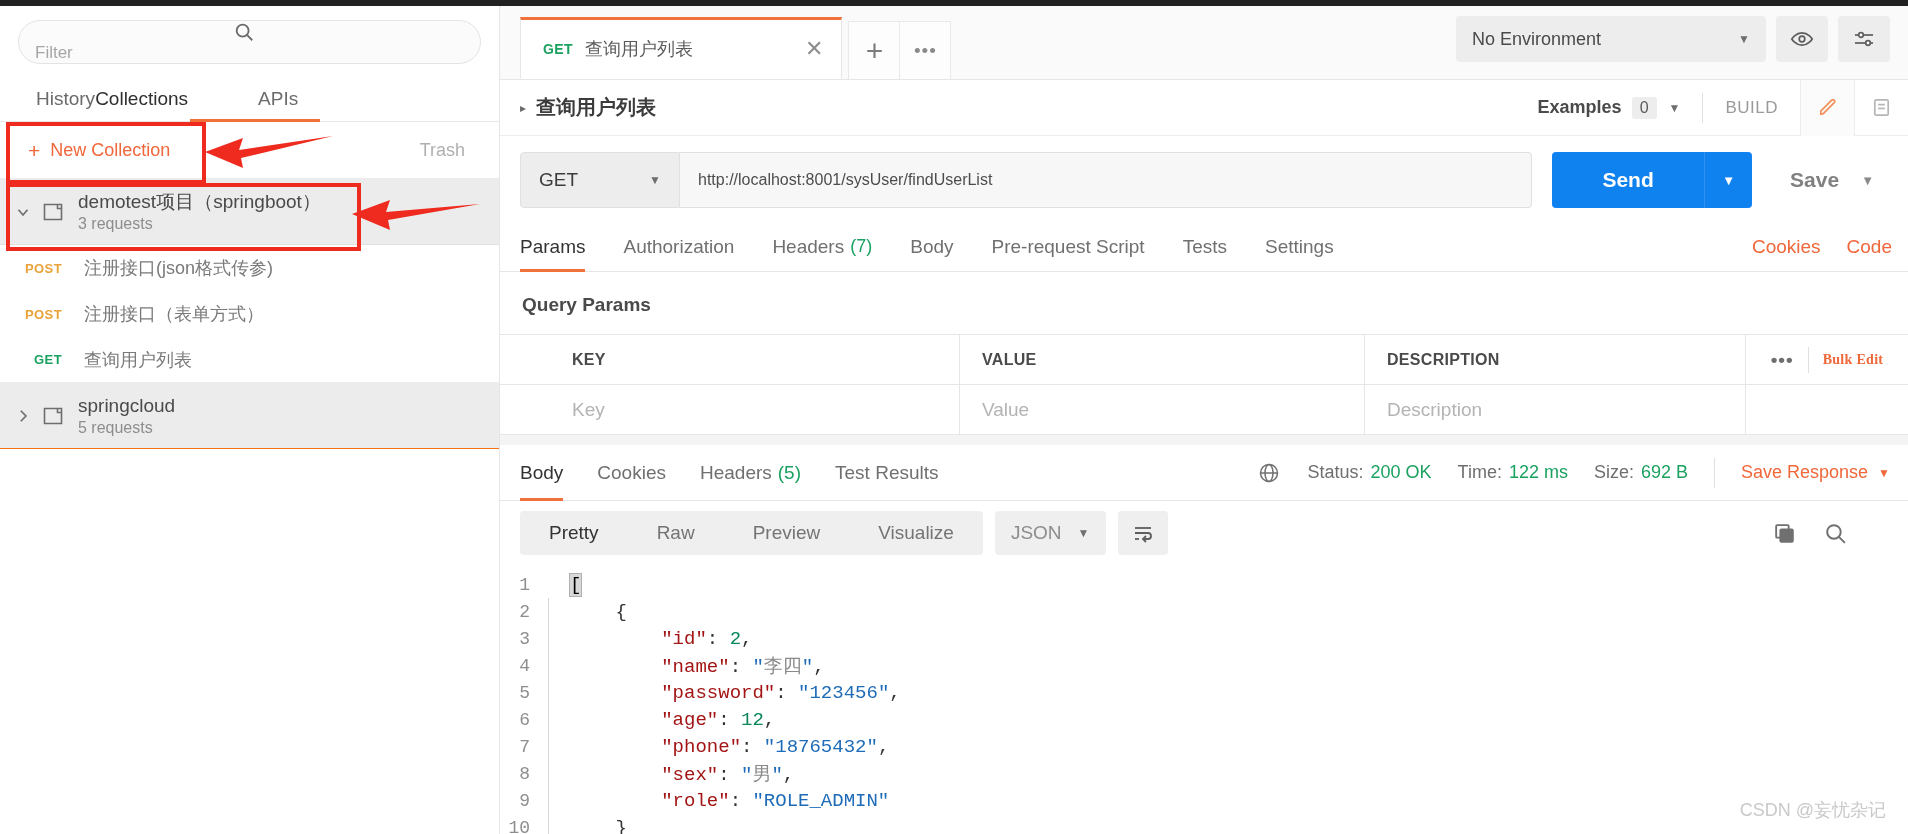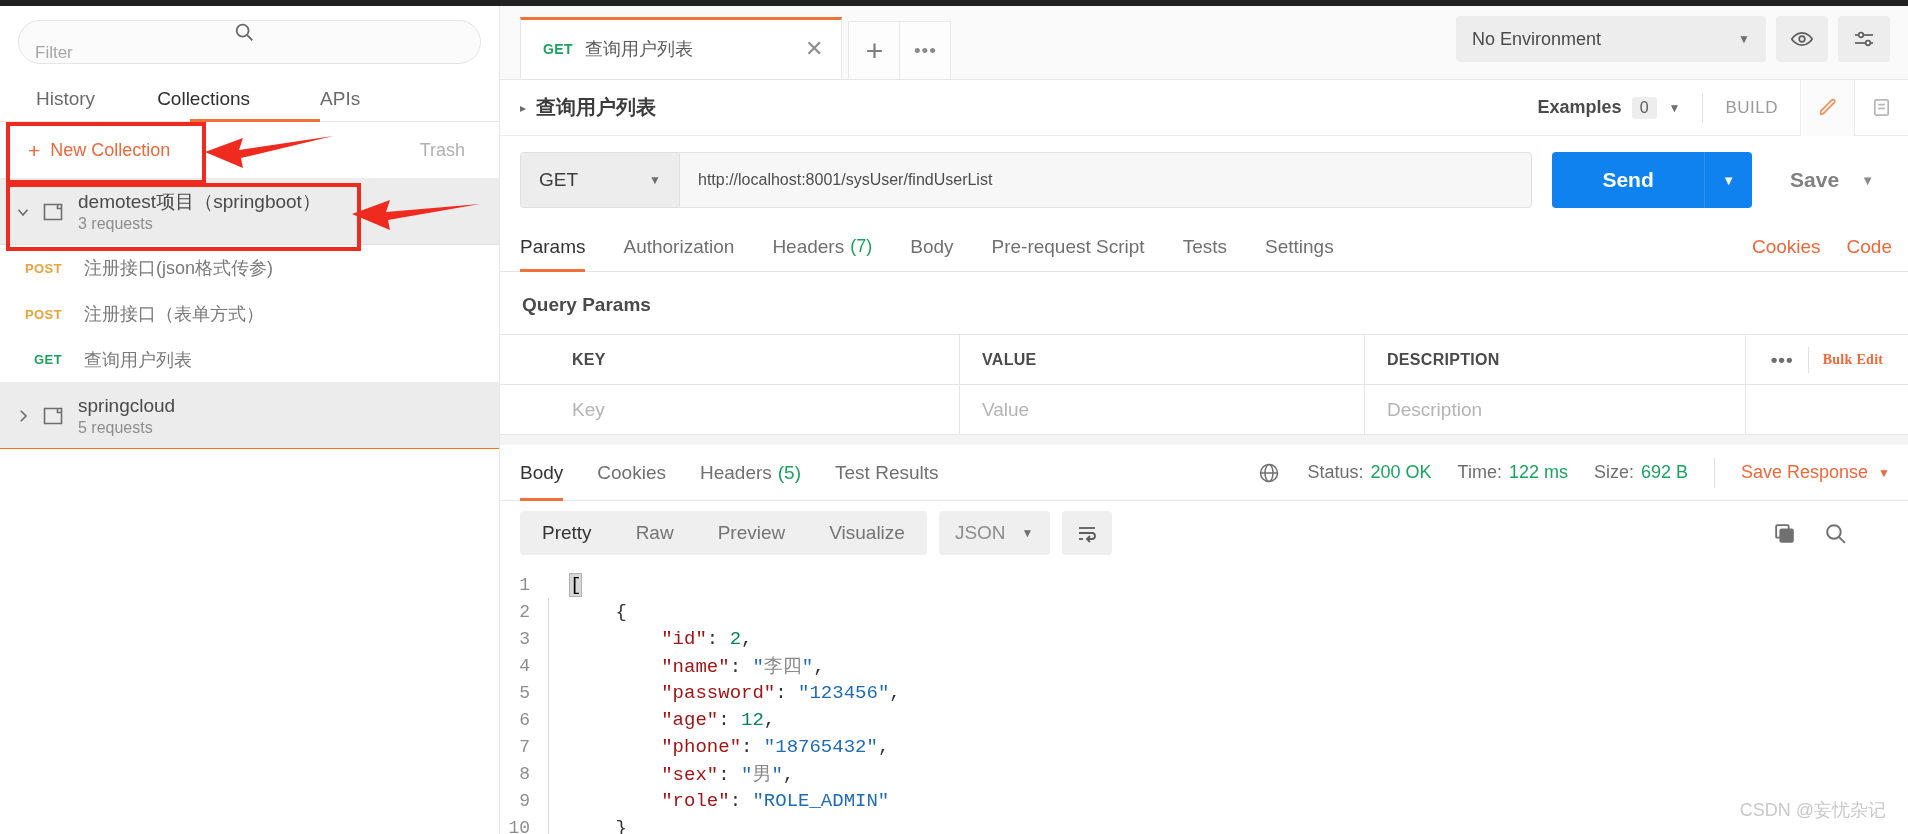--- a/index.html
+++ b/index.html
@@ -20,21 +20,21 @@
   .filter-box { display: flex; align-items: center; height: 44px; border: 1px solid #e4e4e4;
                 border-radius: 22px; background: #fbfbfb; padding: 0 16px; flex-direction: column; }
   .filter-box .mag { width: 22px; height: 22px; flex: none; margin-right: 12px; }
   .filter-input { border: 0; outline: 0; background: transparent; font-size: 17px;
                   color: #9b9b9b; font-family: inherit; width: 100%; }
   .filter-input::placeholder { color: #a6a6a6; }
 
   .side-tabs { display: flex; align-items: flex-end; height: 48px; position: relative; }
   .side-tab { font-size: 19px; color: #6b6b6b; padding: 0 0 12px 0; cursor: pointer; }
   .side-tab.t-history { margin-left: 36px; }
-  .side-tab.t-collections { margin-left: 62px; color: #2f2f2f; }
+  .side-tab.t-collections { color: #2f2f2f; }
   .side-tab.t-apis { margin-left: 70px; }
   .side-tabs-rule { position: absolute; left: 0; bottom: 0; width: 500px; height: 1px; background: #e8e8e8; }
   .side-tab-underline { position: absolute; left: 190px; bottom: 0; width: 130px; height: 3px; background: #f0713a; }
 
   .newcoll-row { position: relative; height: 57px; display: flex; align-items: center;
                  border-bottom: 1px solid #ececec; }
   .newcoll { display: flex; align-items: center; color: #f0673a; font-size: 18px;
              margin-left: 28px; cursor: pointer; }
   .newcoll .plus { font-size: 21px; margin-right: 10px; line-height: 1; }
   .trash-lbl { position: absolute; right: 34px; font-size: 18px; color: #b0b0b0; cursor: pointer; }
@@ -159,21 +159,21 @@
                             height: 3px; background: #f0713a; }
   .resp-tab .cnt { color: #1aa260; margin-left: 6px; }
   .resp-meta { position: absolute; right: 0; display: flex; align-items: center; font-size: 18px; }
   .resp-meta .lbl { color: #6f6f6f; margin-left: 26px; }
   .resp-meta .val { color: #1aa260; margin-left: 7px; }
   .resp-meta .sv { color: #f0673a; margin-left: 26px; cursor: pointer; }
   .resp-meta .svcar { color: #f0673a; margin-left: 10px; margin-right: 18px; font-size: 12px; }
 
   .viewer-bar { height: 64px; display: flex; align-items: center; padding-left: 20px; position: relative; }
   .seg { height: 44px; background: #efefef; border-radius: 4px; display: flex; align-items: center; }
-  .seg div { padding: 0 22px; font-size: 19px; color: #747474; cursor: pointer; }
+  .seg div { padding: 0 29px; font-size: 19px; color: #747474; cursor: pointer; }
   .seg div.on { color: #333; }
   .fmt { height: 44px; background: #efefef; border-radius: 4px; display: flex; align-items: center;
          padding: 0 16px; margin-left: 12px; cursor: pointer; }
   .fmt .t { font-size: 19px; color: #8d8d8d; }
   .fmt .c { margin-left: 16px; font-size: 12px; color: #6f6f6f; }
   .wrapbtn { width: 50px; height: 44px; background: #efefef; border-radius: 4px; margin-left: 12px;
              display: flex; align-items: center; justify-content: center; cursor: pointer; }
   .viewer-right { position: absolute; right: 60px; display: flex; align-items: center; gap: 26px; }
 
   .code { position: relative; font-family: "Liberation Mono", "DejaVu Sans Mono", monospace;

